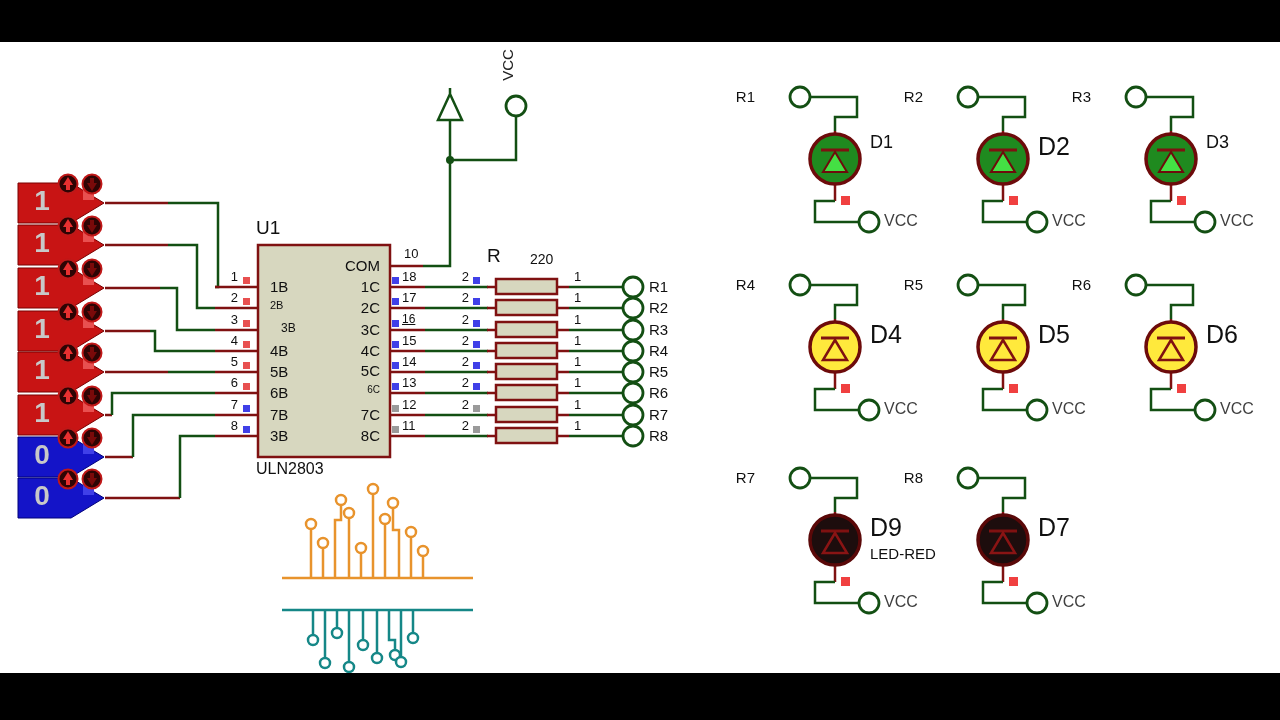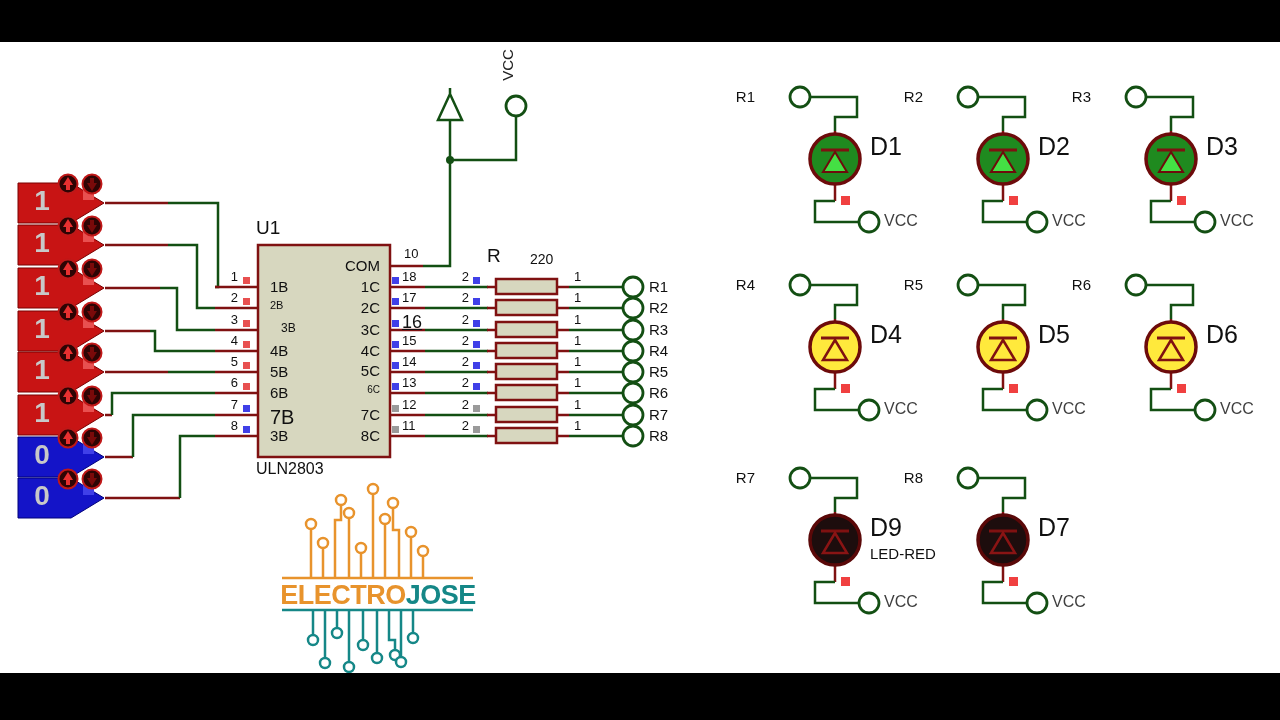--- a/index.html
+++ b/index.html
@@ -344,21 +344,21 @@
   <div class="lbl" style="left:270px;top:300px;font-size:11px;">2B</div>
   <div class="lbl ra" style="left:322px;top:300px;width:58px;font-size:15px;">2C</div>
   <div class="lbl" style="left:402px;top:291px;font-size:13px;">17</div>
   <div class="lbl ra" style="left:455px;top:291px;width:14px;font-size:13px;">2</div>
   <div class="lbl" style="left:574px;top:291px;font-size:13px;">1</div>
   <div class="lbl" style="left:649px;top:300px;font-size:15px;">R2</div>
 
   <div class="lbl ra" style="left:222px;top:313px;width:16px;font-size:13px;">3</div>
   <div class="lbl" style="left:270px;top:322px;font-size:12px;margin-left:11px;">3B</div>
   <div class="lbl ra" style="left:322px;top:322px;width:58px;font-size:15px;">3C</div>
-  <div class="lbl" style="left:402px;top:313px;font-size:18px;text-decoration:underline;">16</div>
+  <div class="lbl" style="left:402px;top:313px;font-size:12px;text-decoration:underline;">16</div>
   <div class="lbl ra" style="left:455px;top:313px;width:14px;font-size:13px;">2</div>
   <div class="lbl" style="left:574px;top:313px;font-size:13px;">1</div>
   <div class="lbl" style="left:649px;top:322px;font-size:15px;">R3</div>
 
   <div class="lbl ra" style="left:222px;top:334px;width:16px;font-size:13px;">4</div>
   <div class="lbl" style="left:270px;top:343px;font-size:15px;">4B</div>
   <div class="lbl ra" style="left:322px;top:343px;width:58px;font-size:15px;">4C</div>
   <div class="lbl" style="left:402px;top:334px;font-size:13px;">15</div>
   <div class="lbl ra" style="left:455px;top:334px;width:14px;font-size:13px;">2</div>
   <div class="lbl" style="left:574px;top:334px;font-size:13px;">1</div>
@@ -374,50 +374,50 @@
 
   <div class="lbl ra" style="left:222px;top:376px;width:16px;font-size:13px;">6</div>
   <div class="lbl" style="left:270px;top:385px;font-size:15px;">6B</div>
   <div class="lbl ra" style="left:322px;top:385px;width:58px;font-size:10px;">6C</div>
   <div class="lbl" style="left:402px;top:376px;font-size:13px;">13</div>
   <div class="lbl ra" style="left:455px;top:376px;width:14px;font-size:13px;">2</div>
   <div class="lbl" style="left:574px;top:376px;font-size:13px;">1</div>
   <div class="lbl" style="left:649px;top:385px;font-size:15px;">R6</div>
 
   <div class="lbl ra" style="left:222px;top:398px;width:16px;font-size:13px;">7</div>
-  <div class="lbl" style="left:270px;top:407px;font-size:20px;">7B</div>
+  <div class="lbl" style="left:270px;top:407px;font-size:15px;">7B</div>
   <div class="lbl ra" style="left:322px;top:407px;width:58px;font-size:15px;">7C</div>
   <div class="lbl" style="left:402px;top:398px;font-size:13px;">12</div>
   <div class="lbl ra" style="left:455px;top:398px;width:14px;font-size:13px;">2</div>
   <div class="lbl" style="left:574px;top:398px;font-size:13px;">1</div>
   <div class="lbl" style="left:649px;top:407px;font-size:15px;">R7</div>
 
   <div class="lbl ra" style="left:222px;top:419px;width:16px;font-size:13px;">8</div>
   <div class="lbl" style="left:270px;top:428px;font-size:15px;">3B</div>
   <div class="lbl ra" style="left:322px;top:428px;width:58px;font-size:15px;">8C</div>
   <div class="lbl" style="left:402px;top:419px;font-size:13px;">11</div>
   <div class="lbl ra" style="left:455px;top:419px;width:14px;font-size:13px;">2</div>
   <div class="lbl" style="left:574px;top:419px;font-size:13px;">1</div>
   <div class="lbl" style="left:649px;top:428px;font-size:15px;">R8</div>
 
   <div class="lbl" style="left:487px;top:246px;font-size:19px;">R</div>
   <div class="lbl" style="left:530px;top:252px;font-size:14px;">220</div>
 
   <div class="lbl ctr" style="left:478px;top:57px;width:60px;font-size:15px;color:#222;transform:rotate(-90deg);">VCC</div>
 
   <div class="lbl ra" style="left:721px;top:89px;width:34px;font-size:15px;">R1</div>
-  <div class="lbl" style="left:870px;top:133px;font-size:25px;">D1</div>
+  <div class="lbl" style="left:870px;top:133px;font-size:18px;">D1</div>
   <div class="lbl" style="left:884px;top:213px;font-size:16px;color:#3f3f3f;">VCC</div>
 
   <div class="lbl ra" style="left:889px;top:89px;width:34px;font-size:15px;">R2</div>
   <div class="lbl" style="left:1038px;top:133px;font-size:25px;">D2</div>
   <div class="lbl" style="left:1052px;top:213px;font-size:16px;color:#3f3f3f;">VCC</div>
 
   <div class="lbl ra" style="left:1057px;top:89px;width:34px;font-size:15px;">R3</div>
-  <div class="lbl" style="left:1206px;top:133px;font-size:25px;">D3</div>
+  <div class="lbl" style="left:1206px;top:133px;font-size:18px;">D3</div>
   <div class="lbl" style="left:1220px;top:213px;font-size:16px;color:#3f3f3f;">VCC</div>
 
   <div class="lbl ra" style="left:721px;top:277px;width:34px;font-size:15px;">R4</div>
   <div class="lbl" style="left:870px;top:321px;font-size:25px;">D4</div>
   <div class="lbl" style="left:884px;top:401px;font-size:16px;color:#3f3f3f;">VCC</div>
 
   <div class="lbl ra" style="left:889px;top:277px;width:34px;font-size:15px;">R5</div>
   <div class="lbl" style="left:1038px;top:321px;font-size:25px;">D5</div>
   <div class="lbl" style="left:1052px;top:401px;font-size:16px;color:#3f3f3f;">VCC</div>
 
@@ -427,19 +427,16 @@
 
   <div class="lbl ra" style="left:721px;top:470px;width:34px;font-size:15px;">R7</div>
   <div class="lbl" style="left:870px;top:514px;font-size:25px;">D9</div>
   <div class="lbl" style="left:870px;top:546px;font-size:15px;">LED-RED</div>
   <div class="lbl" style="left:884px;top:594px;font-size:16px;color:#3f3f3f;">VCC</div>
 
   <div class="lbl ra" style="left:889px;top:470px;width:34px;font-size:15px;">R8</div>
   <div class="lbl" style="left:1038px;top:514px;font-size:25px;">D7</div>
   <div class="lbl" style="left:1052px;top:594px;font-size:16px;color:#3f3f3f;">VCC</div>
 
-  <div class="lbl logo-txt ctr" style="left:278px;top:581px;width:200px;">
-    <span class="logo-o">ELECTRO</span><span class="logo-t">JOSE</span>
-  </div>
 
   <div class="bar" id="bar-top"></div>
   <div class="bar" id="bar-bottom"></div>
 </div>
 
 </body></html>

